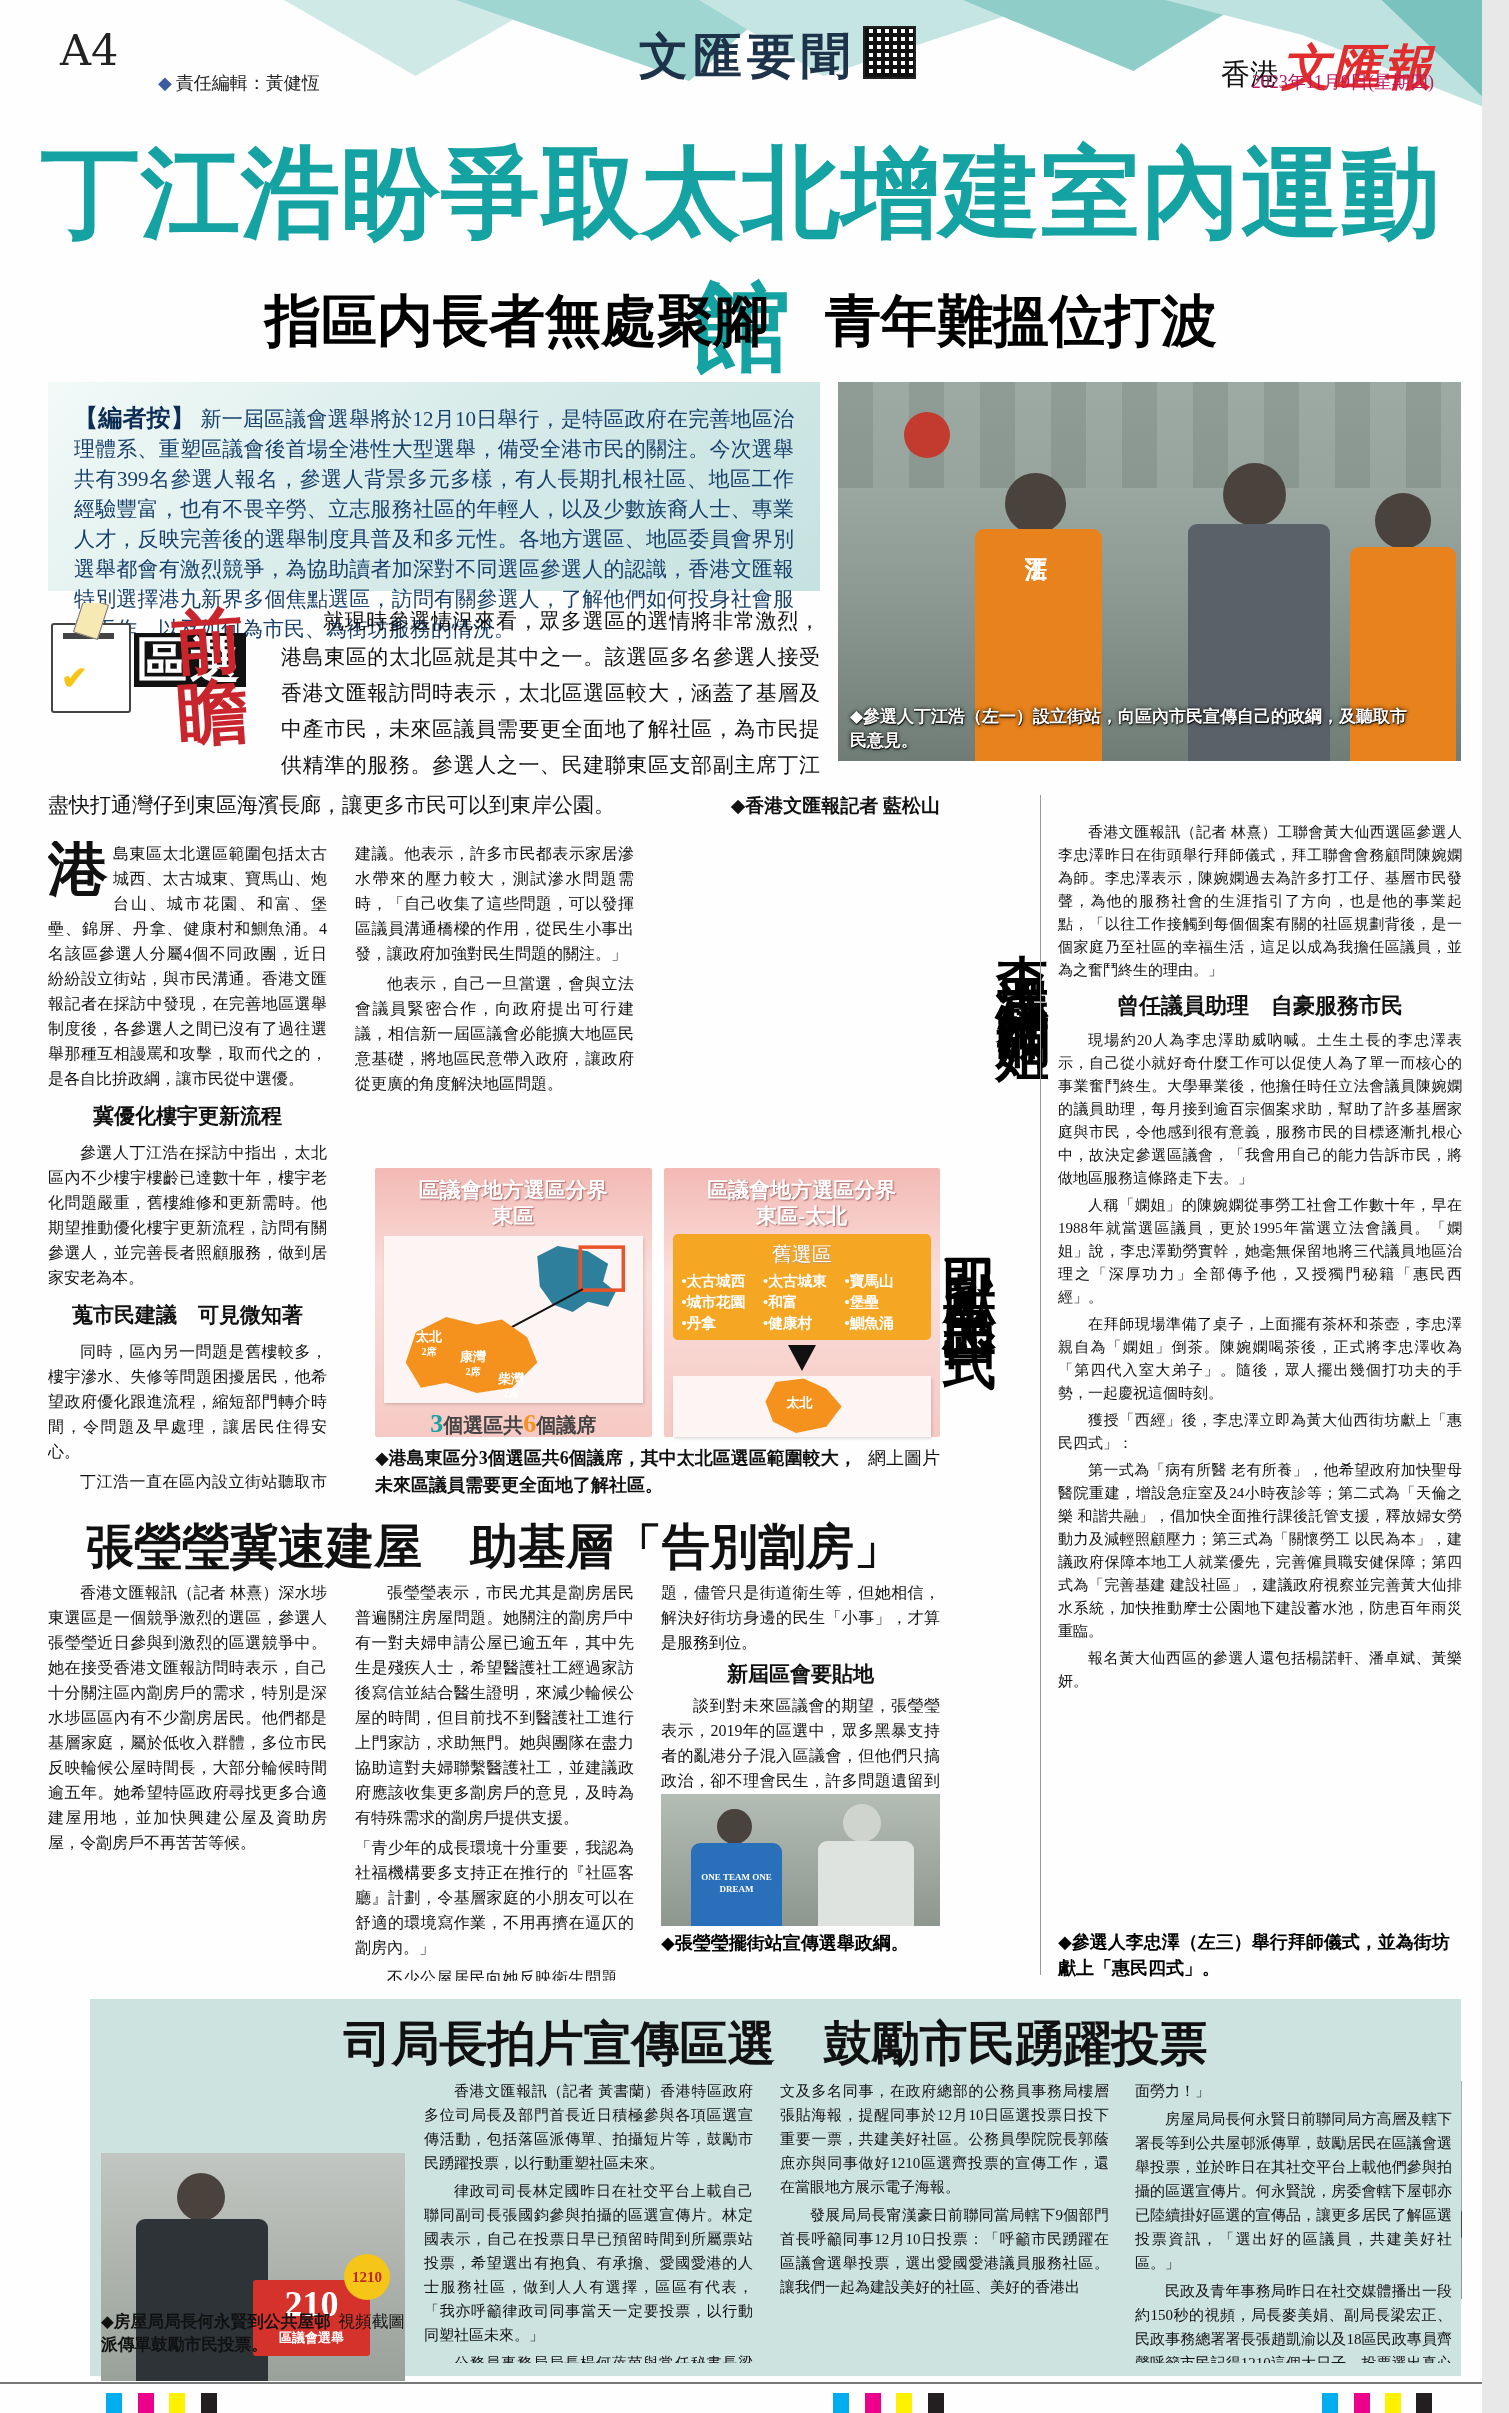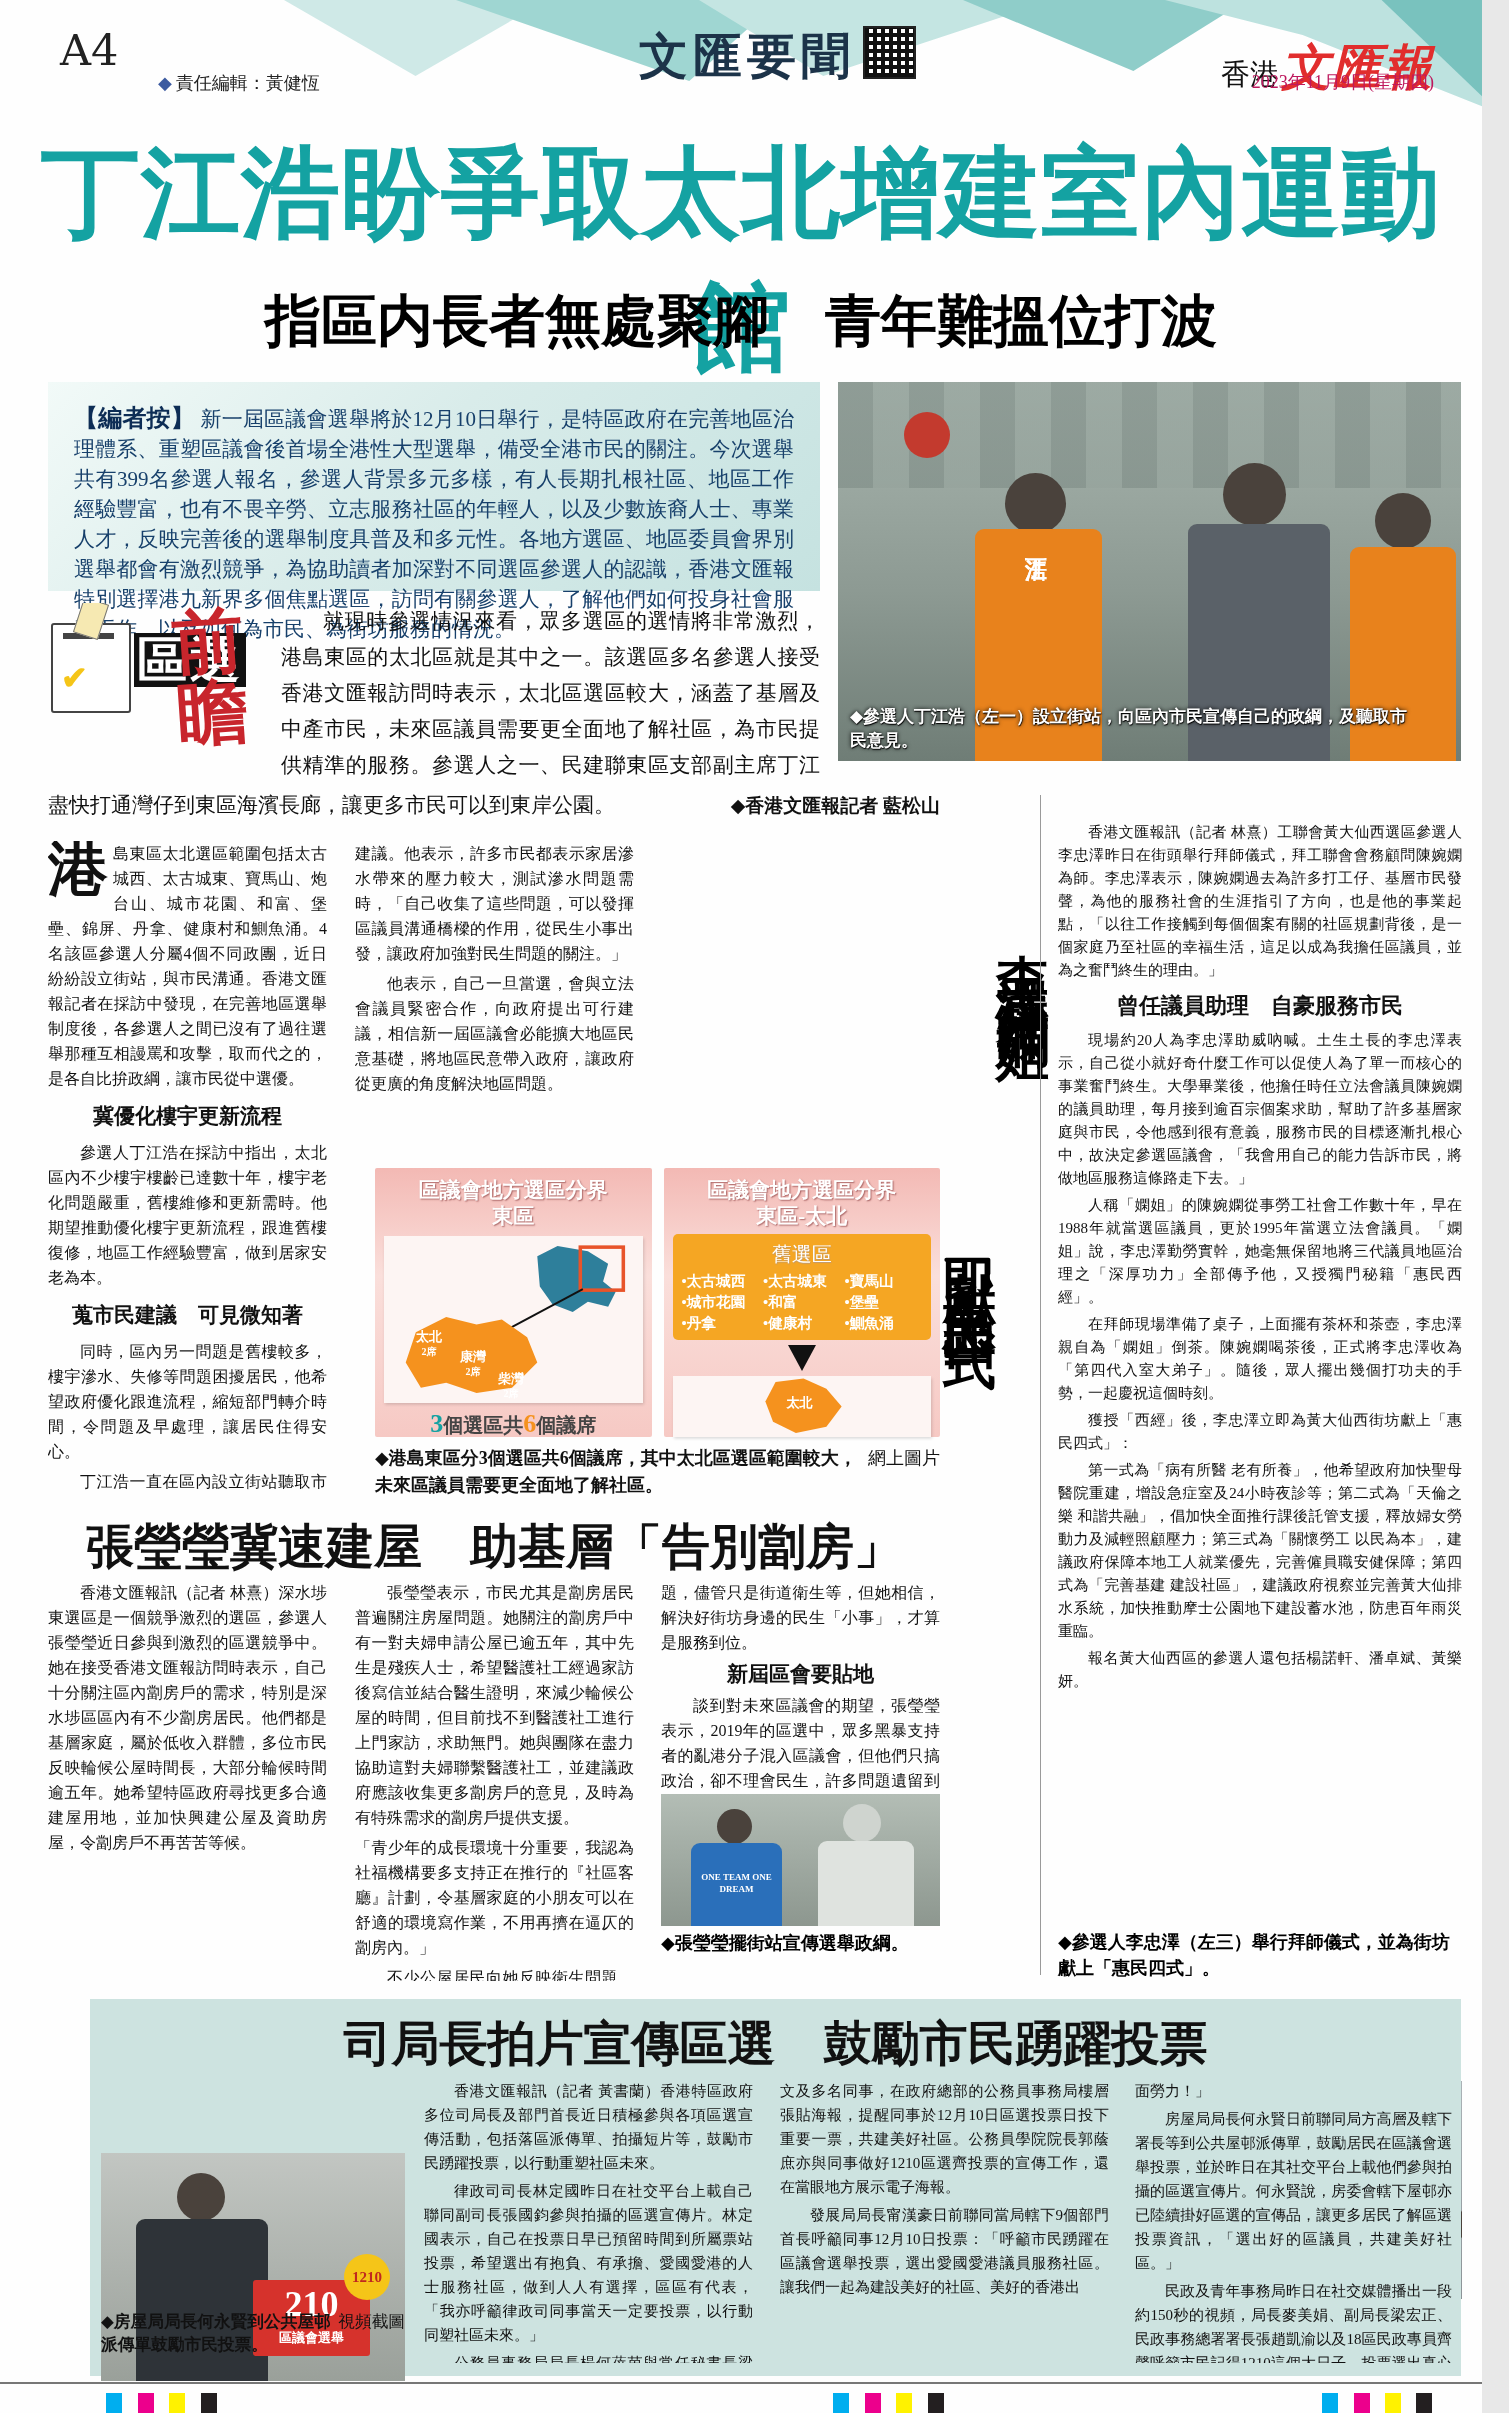--- a/index.html
+++ b/index.html
@@ -152,21 +152,21 @@
       </div>
   </div>
   <div class="abs outrow" style="left:48px;top:791px;width:892px;">
     <span class="cont">盡快打通灣仔到東區海濱長廊，讓更多市民可以到東岸公園。</span>
     <span class="rep">◆香港文匯報記者 藍松山</span>
   </div>
 
   <div class="abs bodycol" style="left:48px;top:841px;width:279px;height:654px;">
     <p class="noind"><span class="dropcap">港</span><span>島東區太北選區範圍包括太古城西、太古城東、寶馬山、炮台山、城市花園、和富、堡壘、錦屏、丹拿、健康村和鰂魚涌。4名該區參選人分屬4個不同政團，近日紛紛設立街站，與市民溝通。香港文匯報記者在採訪中發現，在完善地區選舉制度後，各參選人之間已沒有了過往選舉那種互相謾罵和攻擊，取而代之的，是各自比拚政綱，讓市民從中選優。</span></p>
     <div class="subhead">冀優化樓宇更新流程</div>
-    <p>參選人丁江浩在採訪中指出，太北區內不少樓宇樓齡已達數十年，樓宇老化問題嚴重，舊樓維修和更新需時。他期望推動優化樓宇更新流程，跟進舊樓復修，地區工作經驗豐富，做到居家安老為本。</p>
+    <p>參選人丁江浩在採訪中指出，太北區內不少樓宇樓齡已達數十年，樓宇老化問題嚴重，舊樓維修和更新需時。他期望推動優化樓宇更新流程，訪問有關參選人，並完善長者照顧服務，做到居家安老為本。</p>
     <div class="subhead">蒐市民建議　可見微知著</div>
     <p>同時，區內另一問題是舊樓較多，樓宇滲水、失修等問題困擾居民，他希望政府優化跟進流程，縮短部門轉介時間，令問題及早處理，讓居民住得安心。</p>
     <p>丁江浩一直在區內設立街站聽取市民的</p>
   </div>
   <div class="abs bodycol" style="left:355px;top:841px;width:279px;height:318px;">
     <p class="noind">建議。他表示，許多市民都表示家居滲水帶來的壓力較大，測試滲水問題需時，「自己收集了這些問題，可以發揮區議員溝通橋樑的作用，從民生小事出發，讓政府加強對民生問題的關注。」</p>
     <p>他表示，自己一旦當選，會與立法會議員緊密合作，向政府提出可行建議，相信新一屆區議會必能擴大地區民意基礎，將地區民意帶入政府，讓政府從更廣的角度解決地區問題。</p>
   </div>
 
   <div class="abs mapwrap" style="left:375px;top:1168px;width:565px;height:269px;">

